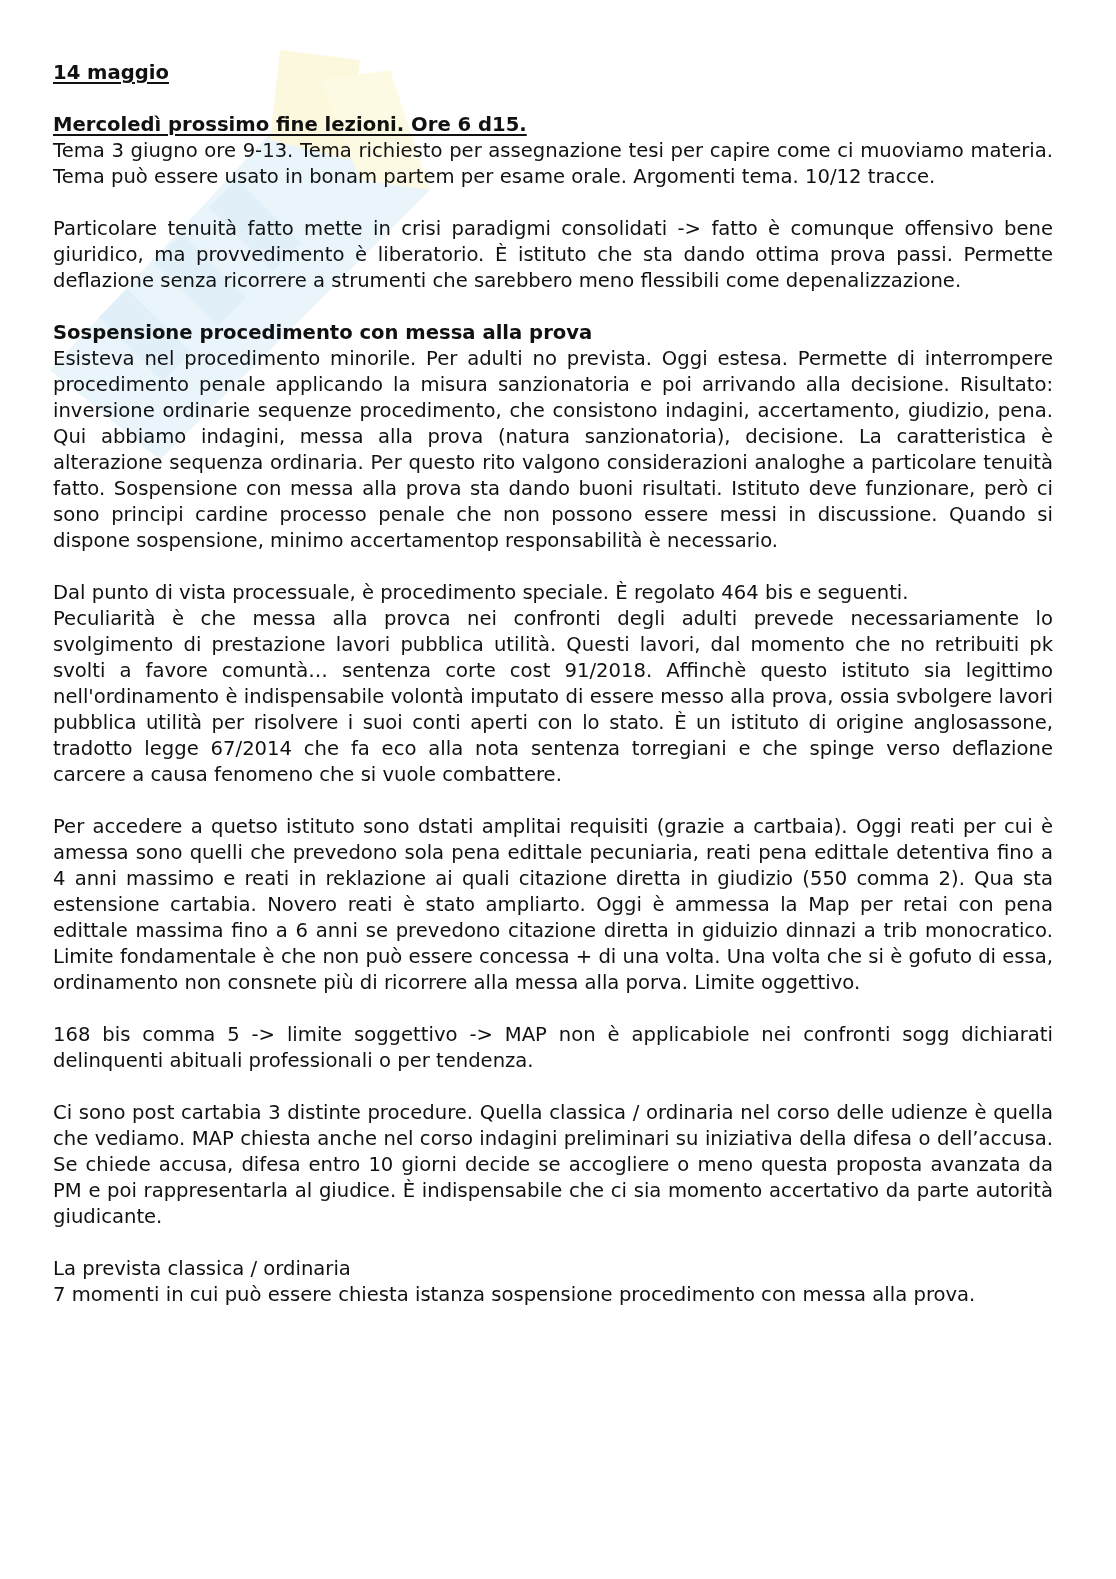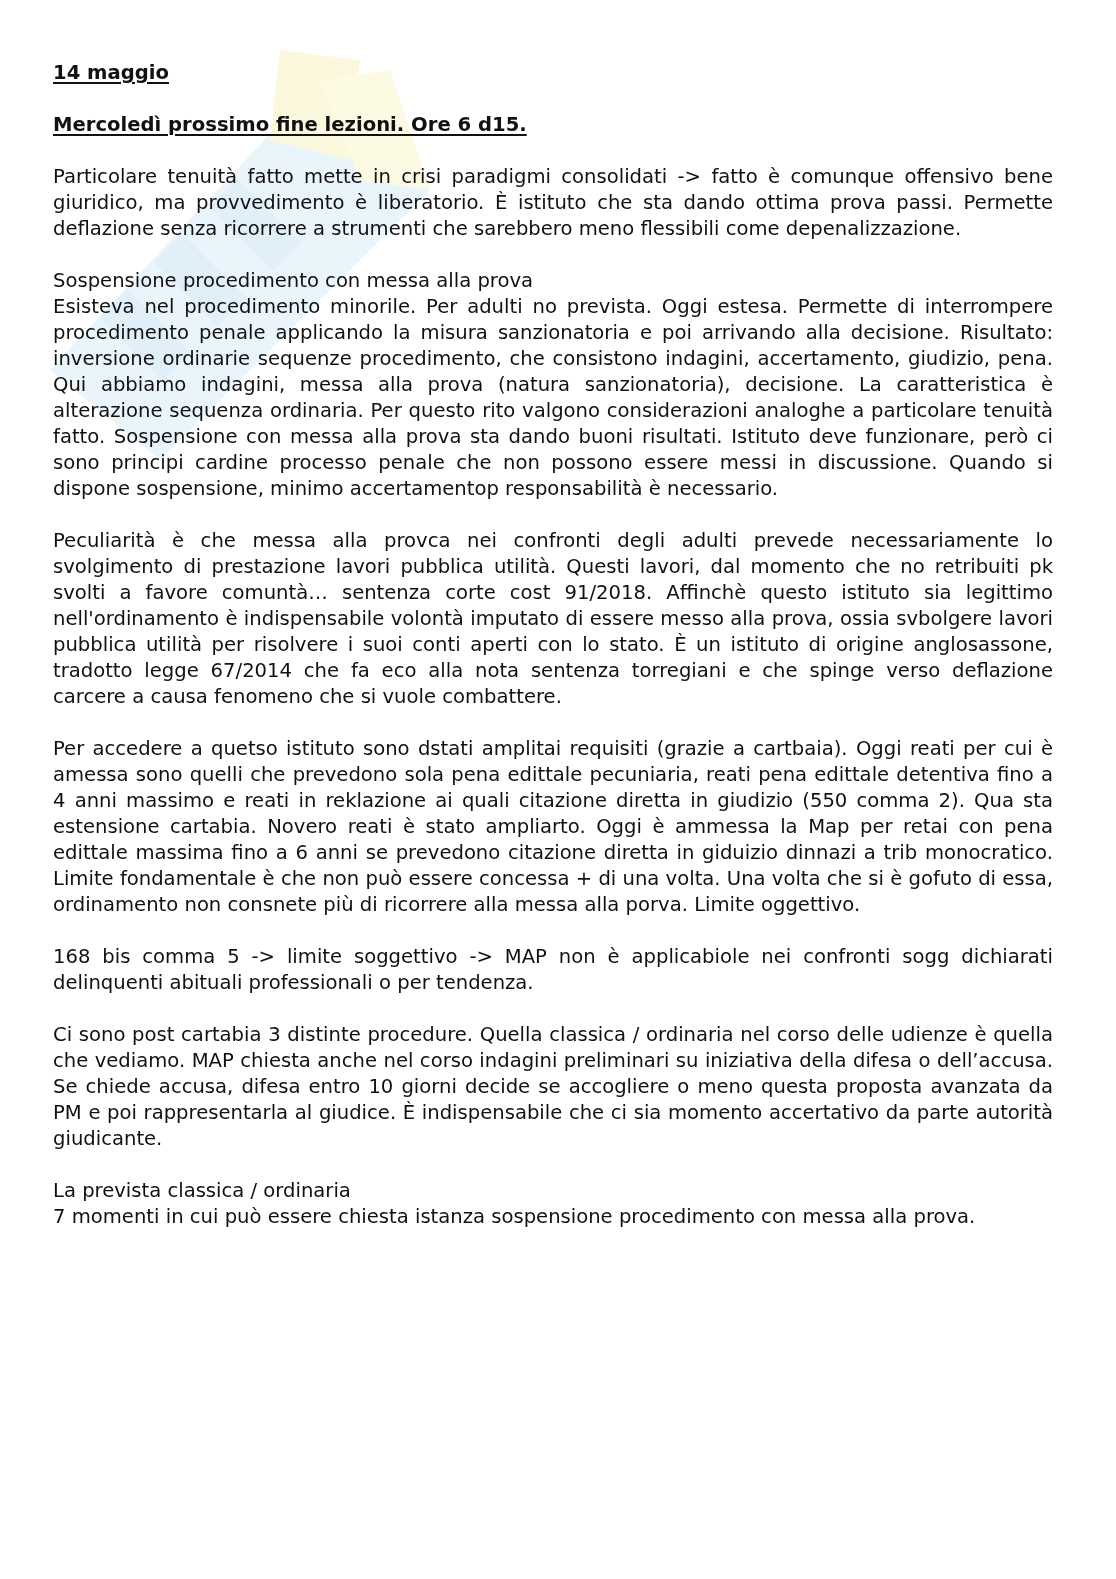--- a/index.html
+++ b/index.html
@@ -7,47 +7,49 @@
     .watermark { position: absolute; left: 30px; top: 40px; width: 420px; height: 420px; pointer-events: none; z-index: 0; }
     .page {
       position: absolute; left: 53px; top: 52px; width: 1000px;
       font-family: "DejaVu Sans", sans-serif; font-size: 19.6px; line-height: 26px;
       color: #111111; z-index: 1; margin-top: 8px;
     }
     .page p { margin: 0; text-align: justify; }
     .page p.last-left { text-align-last: left; }
     .gap { height: 26px; }
     .h-under { font-weight: bold; text-decoration: underline; text-decoration-thickness: 1.5px; text-underline-offset: 3px; }
-    .h-bold { font-weight: normal; }
+    .h-bold { font-weight: bold; }
   </style>
 </head>
 <body>
 
 <svg class="watermark" viewBox="0 0 420 420" xmlns="http://www.w3.org/2000/svg">
   <g opacity="0.55">
     <polygon points="20,330 290,40 400,150 130,420" fill="#d8ecf8"></polygon>
     <polygon points="250,10 330,20 320,120 240,100" fill="#fbf3c2"></polygon>
     <polygon points="290,40 360,30 400,150 330,140" fill="#fcf6cf"></polygon>
     <rect x="95" y="250" width="40" height="90" fill="#c7e3f4" transform="rotate(-45 115 295)"></rect>
     <rect x="150" y="195" width="40" height="90" fill="#c7e3f4" transform="rotate(-45 170 240)"></rect>
     <rect x="205" y="140" width="40" height="90" fill="#c7e3f4" transform="rotate(-45 225 185)"></rect>
   </g>
 </svg>
 
 <div class="page">
   <p class="h-under">14 maggio</p>
   <div class="gap"></div>
   <p class="h-under last-left">Mercoledì prossimo fine lezioni. Ore 6 d15.</p>
+  <p class="last-left">Tema 3 giugno ore 9-13. Tema richiesto per assegnazione tesi per capire come ci muoviamo materia. Tema può essere usato in bonam partem per esame orale. Argomenti tema. 10/12 tracce.</p>
   <div class="gap"></div>
   <p class="last-left">Particolare tenuità fatto mette in crisi paradigmi consolidati -&gt; fatto è comunque offensivo bene giuridico, ma provvedimento è liberatorio. È istituto che sta dando ottima prova passi. Permette deflazione senza ricorrere a strumenti che sarebbero meno flessibili come depenalizzazione.</p>
   <div class="gap"></div>
 
   <p class="h-bold last-left">Sospensione procedimento con messa alla prova</p>
   <p class="last-left">Esisteva nel procedimento minorile. Per adulti no prevista. Oggi estesa. Permette di interrompere procedimento penale applicando la misura sanzionatoria e poi arrivando alla decisione. Risultato: inversione ordinarie sequenze procedimento, che consistono indagini, accertamento, giudizio, pena. Qui abbiamo indagini, messa alla prova (natura sanzionatoria), decisione. La caratteristica è alterazione sequenza ordinaria. Per questo rito valgono considerazioni analoghe a particolare tenuità fatto. Sospensione con messa alla prova sta dando buoni risultati. Istituto deve funzionare, però ci sono principi cardine processo penale che non possono essere messi in discussione. Quando si dispone sospensione, minimo accertamentop responsabilità è necessario.</p>
   <div class="gap"></div>
+  <p class="last-left">Dal punto di vista processuale, è procedimento speciale. È regolato 464 bis e seguenti.</p>
   <p class="last-left">Peculiarità è che messa alla provca nei confronti degli adulti prevede necessariamente lo svolgimento di prestazione lavori pubblica utilità. Questi lavori, dal momento che no retribuiti pk svolti a favore comuntà… sentenza corte cost 91/2018. Affinchè questo istituto sia legittimo nell'ordinamento è indispensabile volontà imputato di essere messo alla prova, ossia svbolgere lavori pubblica utilità per risolvere i suoi conti aperti con lo stato. È un istituto di origine anglosassone, tradotto legge 67/2014 che fa eco alla nota sentenza torregiani e che spinge verso deflazione carcere a causa fenomeno che si vuole combattere.</p>
   <div class="gap"></div>
   <p class="last-left">Per accedere a quetso istituto sono dstati amplitai requisiti (grazie a cartbaia). Oggi reati per cui è amessa sono quelli che prevedono sola pena edittale pecuniaria, reati pena edittale detentiva fino a 4 anni massimo e reati in reklazione ai quali citazione diretta in giudizio (550 comma 2). Qua sta estensione cartabia. Novero reati è stato ampliarto. Oggi è ammessa la Map per retai con pena edittale massima fino a 6 anni se prevedono citazione diretta in giduizio dinnazi a trib monocratico. Limite fondamentale è che non può essere concessa + di una volta. Una volta che si è gofuto di essa, ordinamento non consnete più di ricorrere alla messa alla porva. Limite oggettivo.</p>
   <div class="gap"></div>
   <p class="last-left">168 bis comma 5 -&gt; limite soggettivo -&gt; MAP non è applicabiole nei confronti sogg dichiarati delinquenti abituali professionali o per tendenza.</p>
   <div class="gap"></div>
 
   <p class="last-left">Ci sono post cartabia 3 distinte procedure. Quella classica / ordinaria nel corso delle udienze è quella che vediamo. MAP chiesta anche nel corso indagini preliminari su iniziativa della difesa o dell’accusa. Se chiede accusa, difesa entro 10 giorni decide se accogliere o meno questa proposta avanzata da PM e poi rappresentarla al giudice. È indispensabile che ci sia momento accertativo da parte autorità giudicante.</p>
   <div class="gap"></div>
   <p class="last-left">La prevista classica / ordinaria</p>

